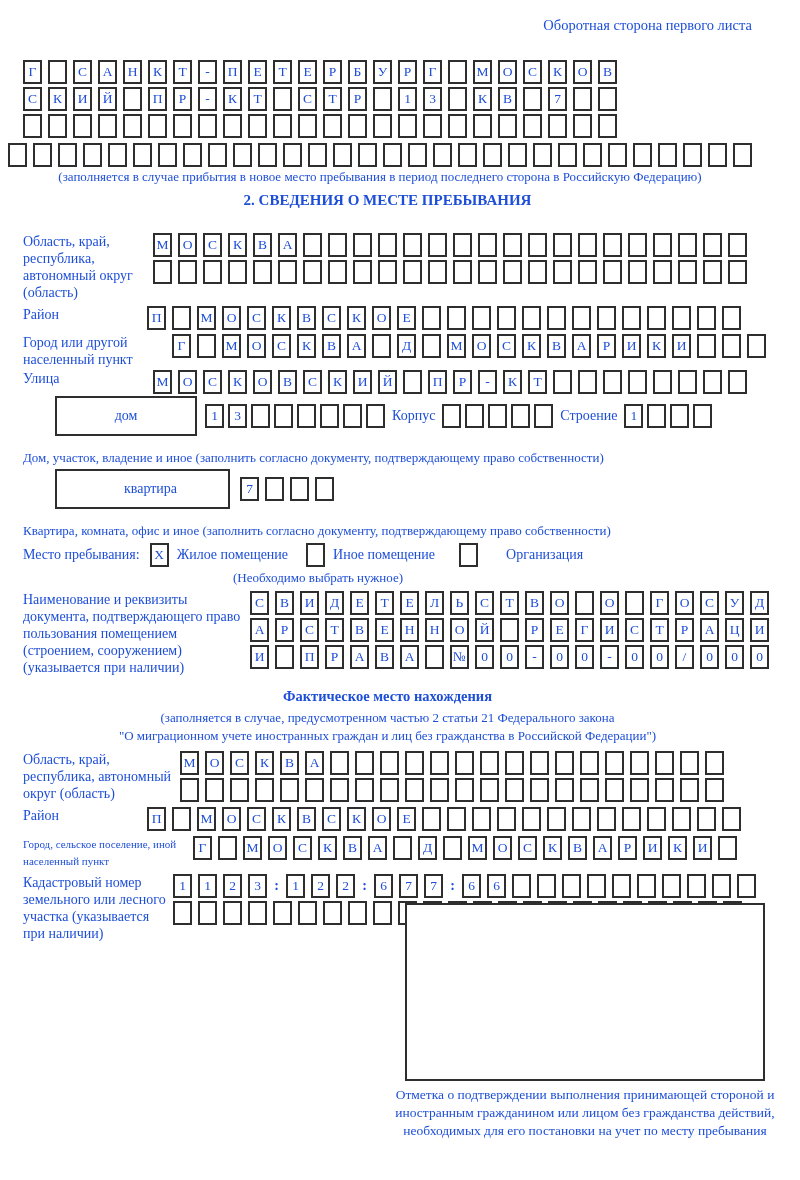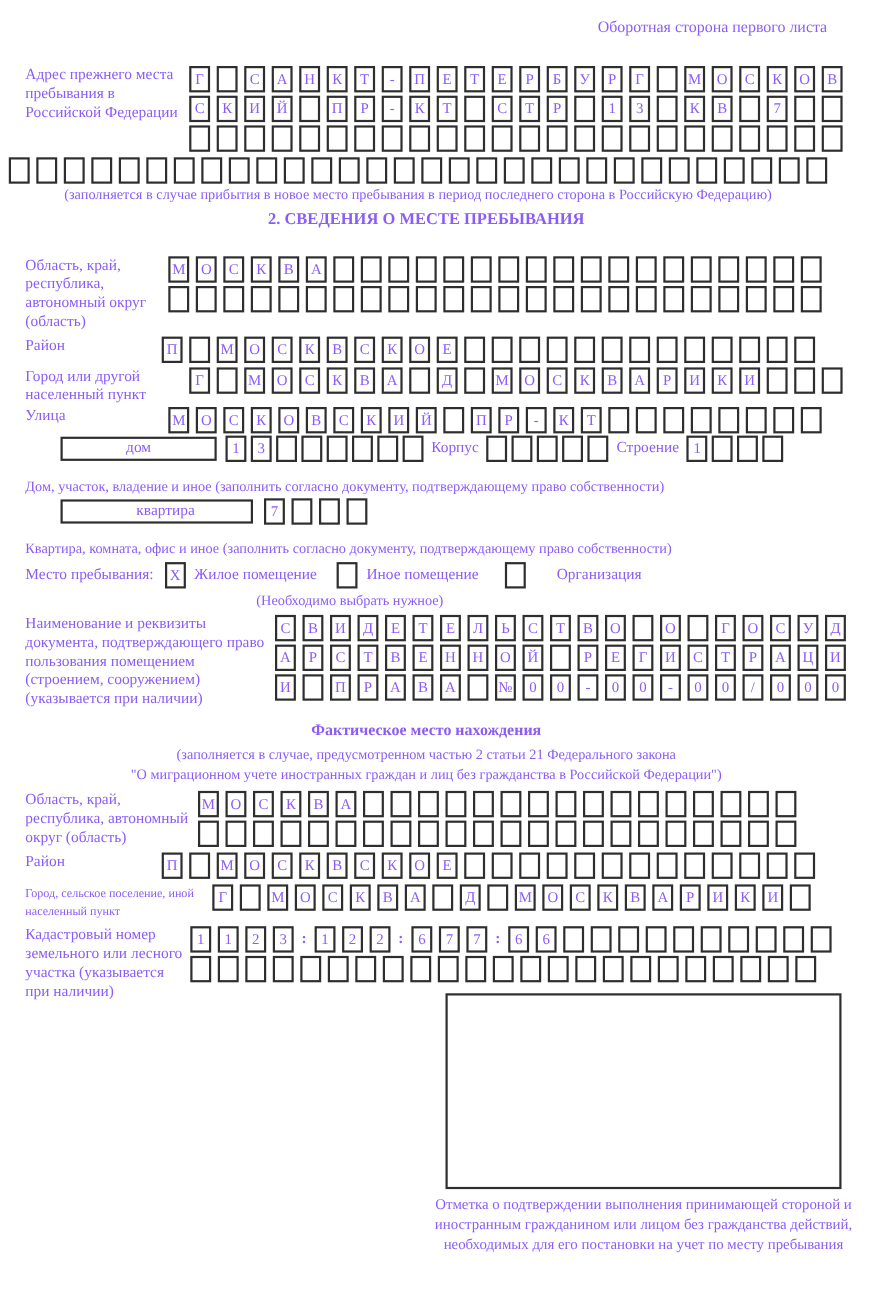--- a/index.html
+++ b/index.html
@@ -1,17 +1,17 @@
 <!DOCTYPE html>
 <html><head>
 <meta charset="utf-8">
 <style>
   html,body{margin:0;padding:0;background:#fff;}
   .page{position:relative;width:800px;height:1180px;box-sizing:border-box;
-        padding:16px 0 0 23px;background:#fff;color:#8b5cf6;
+        padding:16px 0 0 23px;background:#fff;color:#1d4ed8;
         font-family:"Liberation Serif","DejaVu Serif",serif;overflow:hidden;}
   .top-note{text-align:right;padding-right:48px;font-size:14.5px;line-height:18px;margin-bottom:26px;}
   .field-row{display:flex;align-items:flex-start;margin-bottom:5px;}
   .flabel{font-size:14px;line-height:17px;flex:none;}
   .w149{width:149px}.w130{width:130px}.w124{width:124px}.w227{width:227px}
   .w157{width:157px}.w170{width:170px}.w150{width:150px}
   .f135{font-size:11px;}
   .rows-col{display:flex;flex-direction:column;gap:3px;}
   .box-row{display:flex;gap:6px;}
   .box-row.tight{gap:4px;}
@@ -21,21 +21,21 @@
   .sep{width:7px;flex:none;display:inline-flex;align-items:center;justify-content:center;
        font-size:14px;font-weight:bold;}
   .overflow-row{margin-left:-15px;margin-top:3px;margin-bottom:2px;}
   .caption{font-size:13px;line-height:16px;}
   .cap-prev{width:744px;margin-left:-15px;text-align:center;margin-bottom:7px;}
   .title1{width:729px;text-align:center;font-weight:bold;font-size:15px;margin:0 0 24px 0;}
   .title2{width:729px;text-align:center;font-weight:bold;font-size:14.5px;margin:12px 0 4px 0;}
   .cap-center{width:729px;text-align:center;line-height:18px;font-family:Liberation Serif, serif;}
   .mb6{margin-bottom:6px}.mb4{margin-bottom:4px}.mb2{margin-bottom:2px}
   .house-row{display:flex;align-items:center;margin:2px 0 0 0;}
-  .type-box{height:22px;border:2px solid #2e2e2e;box-sizing:border-box;flex:none;
+  .type-box{height:40px;border:2px solid #2e2e2e;box-sizing:border-box;flex:none;
             display:flex;align-items:center;justify-content:center;font-size:14px;}
   .dom{width:142px;margin-left:32px;}
   .kv{width:175px;margin-left:32px;padding-left:16px;}.ml8{margin-left:8px}.ml10{margin-left:10px}
   .inline-label{font-size:14px;margin:0 7px;flex:none;}
   .cap-block{margin-top:14px;margin-bottom:3px;}
   .apt-row{display:flex;align-items:center;margin-top:3px;}
   .place-row{display:flex;align-items:center;margin-top:4px;}
   .pt-label{font-size:14px;margin-right:10px;}
   .opt-label{font-size:14px;}
   .ml18{margin-left:18px}.ml24{margin-left:24px}.ml28{margin-left:28px}
@@ -45,21 +45,20 @@
   .mark-caption{margin-top:5px;font-size:13.5px;line-height:18px;text-align:center;}
 </style>
 </head>
 <body>
 
 <div class="page">
 
   <div class="top-note">Оборотная сторона первого листа</div>
 
   <div class="field-row">
-    <div class="flabel w149">Адрес прежнего места пребывания в Российской Федерации</div>
     <div class="rows-col">
       <div class="box-row">
           <span class="cell">Г</span>
           <span class="cell"></span>
           <span class="cell">С</span>
           <span class="cell">А</span>
           <span class="cell">Н</span>
           <span class="cell">К</span>
           <span class="cell">Т</span>
           <span class="cell">-</span>

